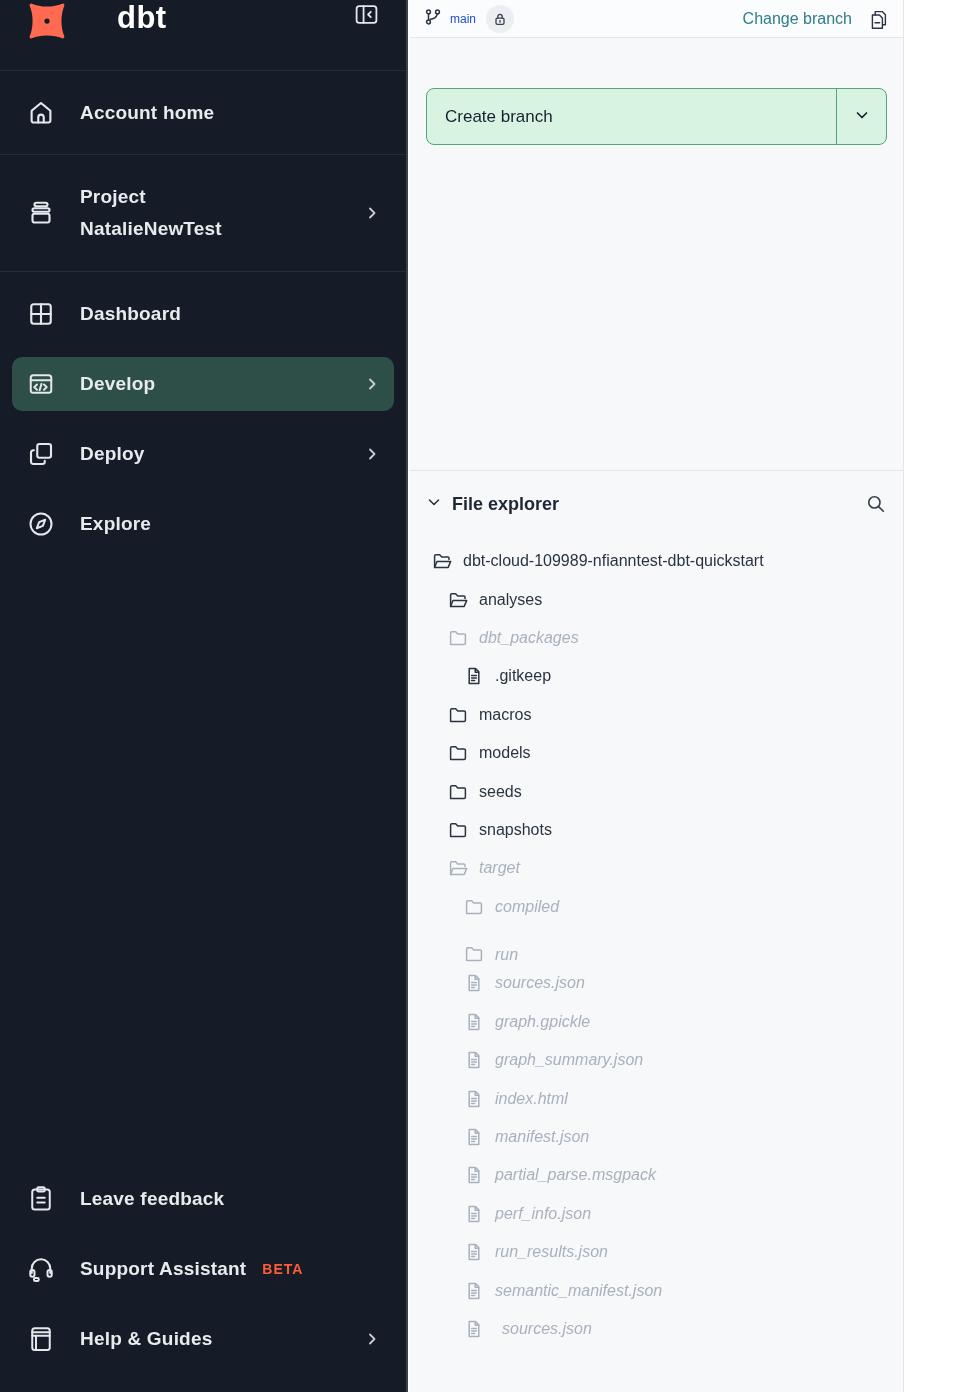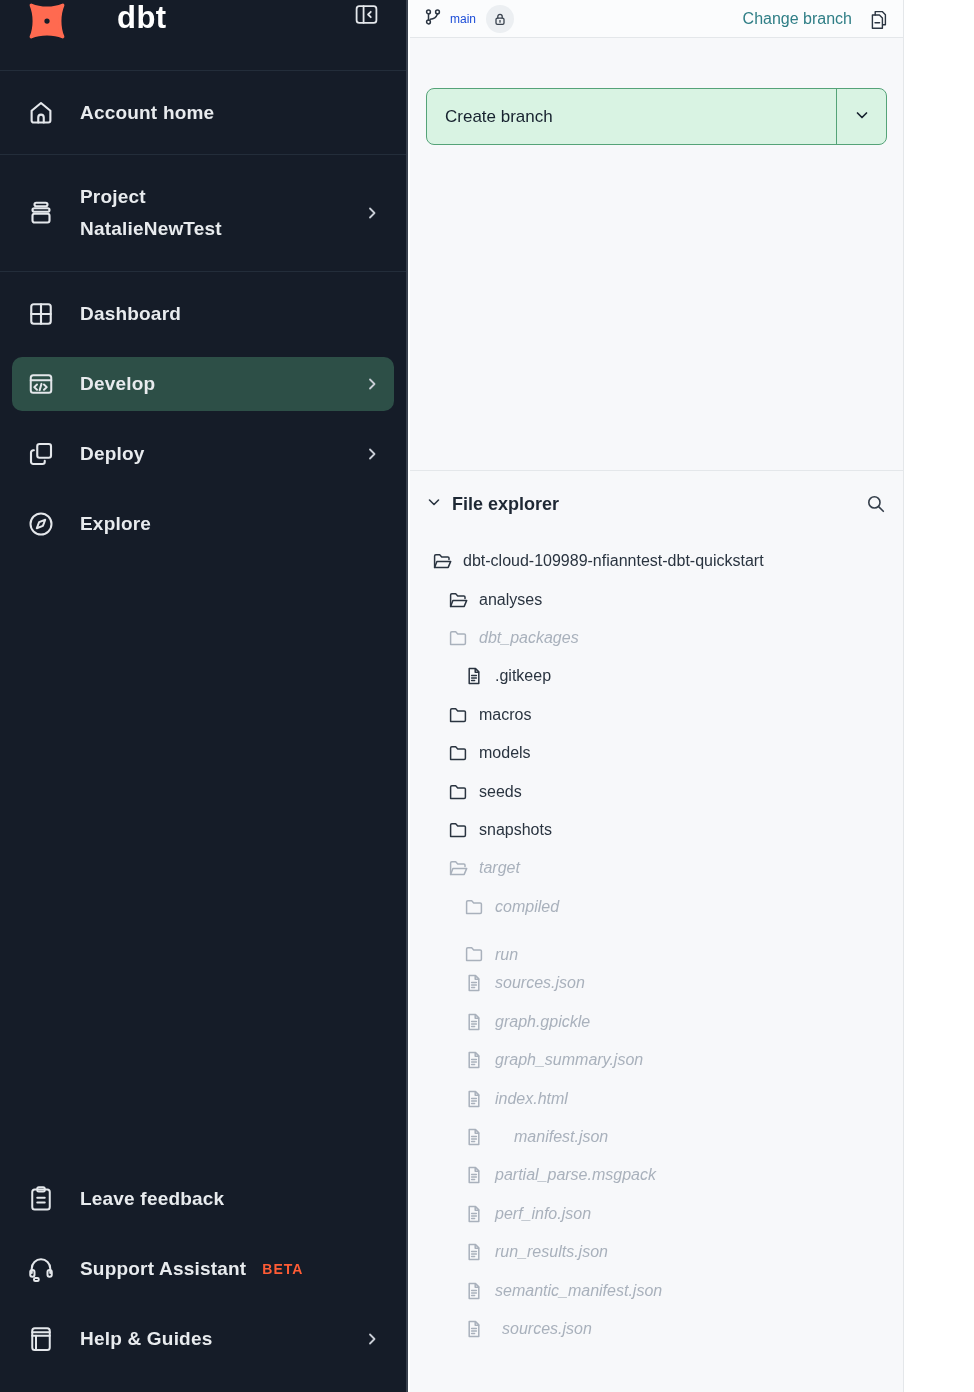--- a/index.html
+++ b/index.html
@@ -418,21 +418,21 @@
           <div class="tree-row muted" style="padding-left: 38px;">
             <span class="tree-icon">
               <svg width="20" height="20" viewBox="0 0 20 20">
                 <path d="M5.2 2.6h6.3l3.3 3.3v11.5H5.2z"></path>
                 <path d="M11.2 2.8v3.4h3.4"></path>
                 <path d="M7.6 9.4h4.8M7.6 12h4.8M7.6 14.6h3"></path>
               </svg>
             </span>
             <span class="tree-label">index.html</span>
           </div>
-          <div class="tree-row muted" style="padding-left: 38px; gap: 19px;">
+          <div class="tree-row muted" style="padding-left: 38px;">
             <span class="tree-icon">
               <svg width="20" height="20" viewBox="0 0 20 20">
                 <path d="M5.2 2.6h6.3l3.3 3.3v11.5H5.2z"></path>
                 <path d="M11.2 2.8v3.4h3.4"></path>
                 <path d="M7.6 9.4h4.8M7.6 12h4.8M7.6 14.6h3"></path>
               </svg>
             </span>
             <span class="tree-label">manifest.json</span>
           </div>
           <div class="tree-row muted" style="padding-left: 38px;">

